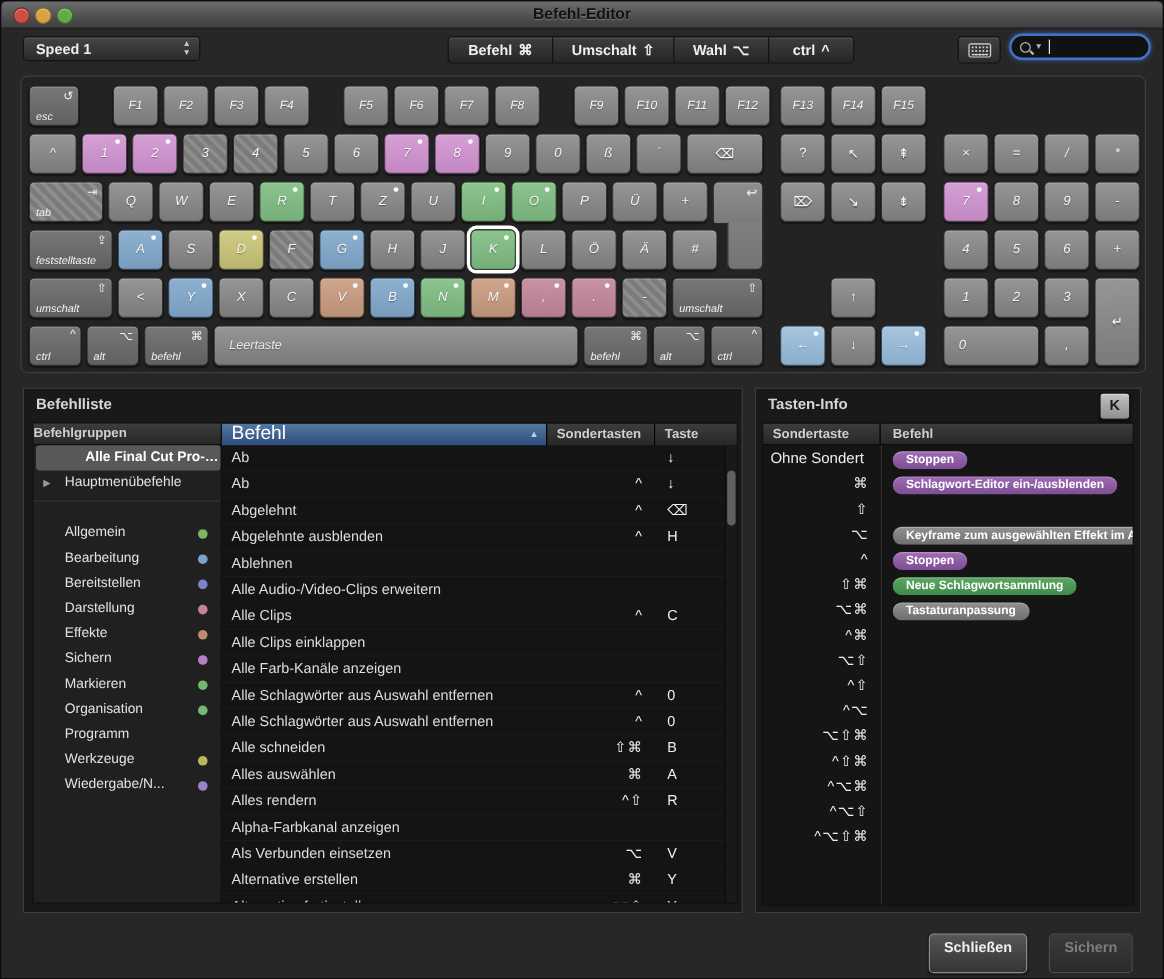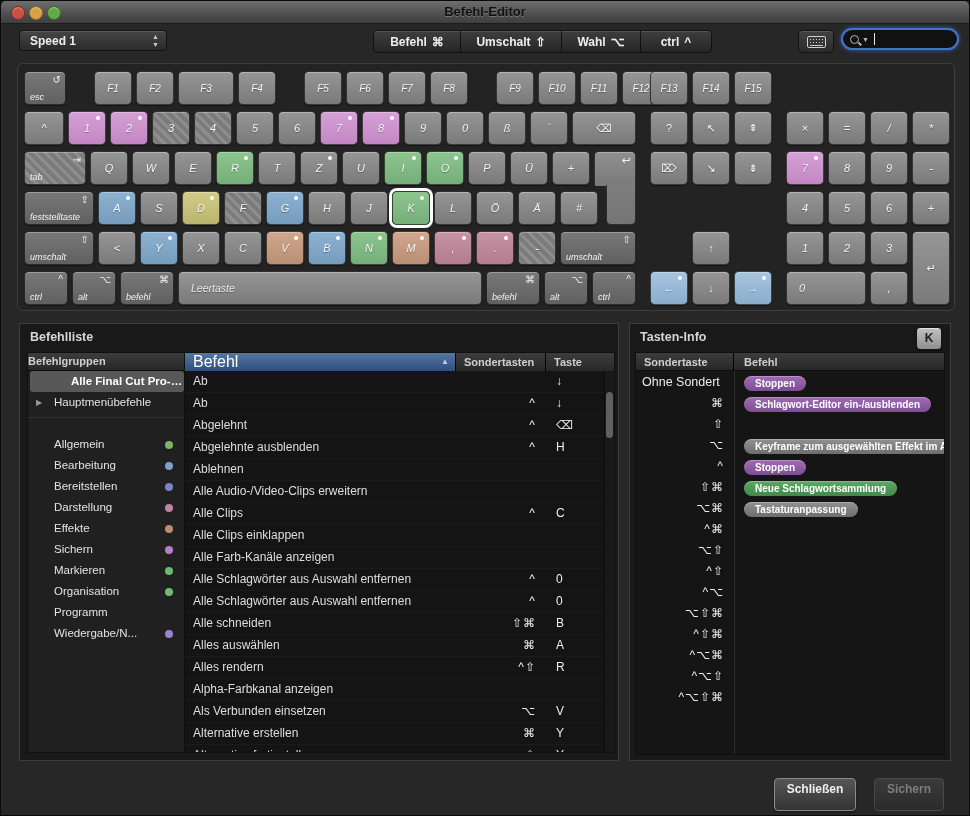--- a/index.html
+++ b/index.html
@@ -187,21 +187,21 @@
             <span class="kglyph">↺</span>
             <span class="klab">esc</span>
           </div>
           <div class="kspacer" style="width: 20px;"></div>
           <div class="key fnk" style="width: 38px;">
             <span class="kcen">F1</span>
           </div>
           <div class="key fnk" style="width: 38px;">
             <span class="kcen">F2</span>
           </div>
-          <div class="key fnk" style="width: 56px;">
+          <div class="key fnk" style="width: 38px;">
             <span class="kcen">F3</span>
           </div>
           <div class="key fnk" style="width: 38px;">
             <span class="kcen">F4</span>
           </div>
           <div class="kspacer" style="width: 20px;"></div>
           <div class="key fnk" style="width: 38px;">
             <span class="kcen">F5</span>
           </div>
           <div class="key fnk" style="width: 38px;">
@@ -596,20 +596,21 @@
           <div class="g-blank"></div>
           <div class="g-item"><span>Allgemein</span><span class="g-dot" style="background: rgb(121, 183, 99);"></span></div>
           <div class="g-item"><span>Bearbeitung</span><span class="g-dot" style="background: rgb(121, 163, 204);"></span></div>
           <div class="g-item"><span>Bereitstellen</span><span class="g-dot" style="background: rgb(123, 130, 201);"></span></div>
           <div class="g-item"><span>Darstellung</span><span class="g-dot" style="background: rgb(194, 131, 162);"></span></div>
           <div class="g-item"><span>Effekte</span><span class="g-dot" style="background: rgb(192, 138, 113);"></span></div>
           <div class="g-item"><span>Sichern</span><span class="g-dot" style="background: rgb(181, 127, 200);"></span></div>
           <div class="g-item"><span>Markieren</span><span class="g-dot" style="background: rgb(111, 184, 111);"></span></div>
           <div class="g-item"><span>Organisation</span><span class="g-dot" style="background: rgb(116, 184, 116);"></span></div>
           <div class="g-item"><span>Programm</span></div>
+          <div class="g-item"><span>Werkzeuge</span><span class="g-dot" style="background: rgb(189, 181, 94);"></span></div>
           <div class="g-item"><span>Wiedergabe/N...</span><span class="g-dot" style="background: rgb(154, 130, 204);"></span></div>
         </div>
     </div>
     <div id="cmdtable">
       <div id="cmd-headers">
         <div class="ch ch-befehl">
           <span>Befehl</span>
           <span class="ch-sort">▲</span>
         </div>
         <div class="ch ch-sonder hdrbar" style="border-bottom:none;">Sondertasten</div>

